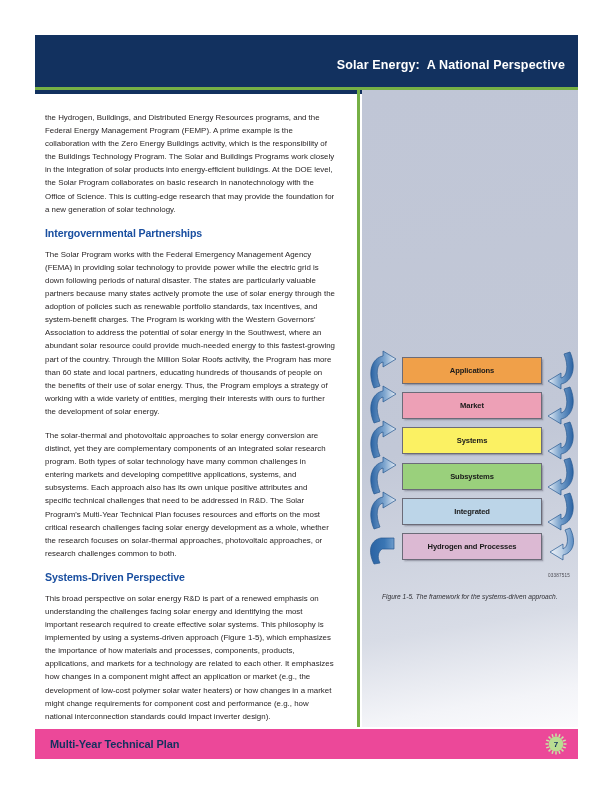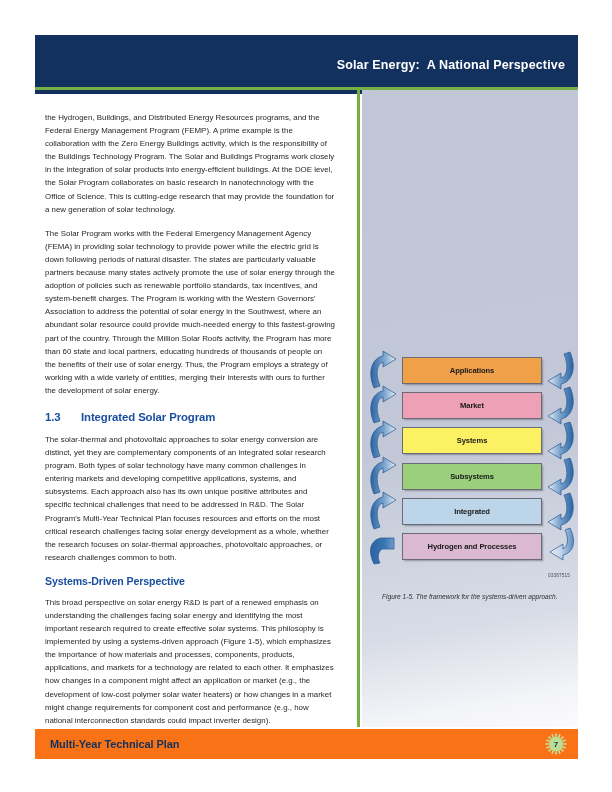--- a/index.html
+++ b/index.html
@@ -162,21 +162,21 @@
     color: #2e2e33;
   }
 
   
   #footer-bar {
     position: absolute;
     left: 35px;
     top: 729px;
     width: 543px;
     height: 30px;
-    background: #f97316;
+    background: #ec4899;
     display: flex;
     align-items: center;
   }
   #footer-title {
     margin-left: 15px;
     font-size: 11px;
     font-weight: bold;
     color: #12315f;
     letter-spacing: -0.1px;
   }
@@ -363,26 +363,23 @@
   </div>
 
 </div>
 
 <div id="fig-code">03387515</div>
 <div id="fig-caption">Figure 1-5.  The framework for the systems-driven approach.</div>
 
 <div id="text-column">
   <p class="para">the Hydrogen, Buildings, and Distributed Energy Resources programs, and the Federal Energy Management Program (FEMP).  A prime example is the collaboration with the Zero Energy Buildings activity, which is the responsibility of the Buildings Technology Program.  The Solar and Buildings Programs work closely in the integration of solar products into energy-efficient buildings. At the DOE level, the Solar Program collaborates on basic research in nanotechnology with the Office of Science.  This is cutting-edge research that may provide the foundation for a new generation of solar technology.</p>
 
+  <h2 class="sub-head">Intergovernmental Partnerships</h2>
   <p class="para">The Solar Program works with the Federal Emergency Management Agency (FEMA) in providing solar technology to provide power while the electric grid is down following periods of natural disaster.  The states are particularly valuable partners because many states actively promote the use of solar energy through the adoption of policies such as renewable portfolio standards, tax incentives, and system-benefit charges.  The Program is working with the Western Governors' Association to address the potential of solar energy in the Southwest, where an abundant solar resource could provide much-needed energy to this fastest-growing part of the country.  Through the Million Solar Roofs activity, the Program has more than 60 state and local partners, educating hundreds of thousands of people on the benefits of their use of solar energy.  Thus, the Program employs a strategy of working with a wide variety of entities, merging their interests with ours to further the development of solar energy.</p>
 
-  <h2 class="num-head">
-    <span class="num">1.3</span>
-    <span>Integrated Solar Program</span>
-  </h2>
   <p class="para">The solar-thermal and photovoltaic approaches to solar energy conversion are distinct, yet they are complementary components of an integrated solar research program.  Both types of solar technology have many common challenges in entering markets and developing competitive applications, systems, and subsystems.  Each approach also has its own unique positive attributes and specific technical challenges that need to be addressed in R&amp;D. The Solar Program's Multi-Year Technical Plan focuses resources and efforts on the most critical research challenges facing solar energy development as a whole, whether the research focuses on solar-thermal approaches, photovoltaic approaches, or research challenges common to both.</p>
 
   <h2 class="sub-head">Systems-Driven Perspective</h2>
   <p class="para">This broad perspective on solar energy R&amp;D is part of a renewed emphasis on understanding the challenges facing solar energy and identifying the most important research required to create effective solar systems.  This philosophy is implemented by using a systems-driven approach (Figure 1-5), which emphasizes the importance of how materials and processes, components, products, applications, and markets for a technology are related to each other.  It emphasizes how changes in a component might affect an application or market (e.g., the development of low-cost polymer solar water heaters) or how changes in a market might change requirements for component cost and performance (e.g., how national interconnection standards could impact inverter design).</p>
 </div>
 
 <div id="footer-bar">
   <div id="footer-title">Multi-Year Technical Plan</div>
   <div id="page-badge">
     <svg width="22" height="22" viewBox="0 0 22 22" style="position:absolute;left:0;top:0">

